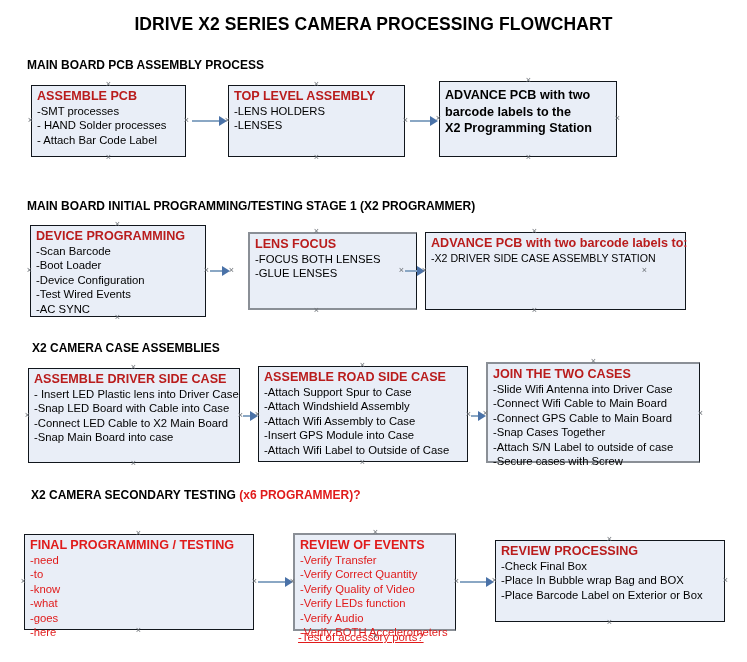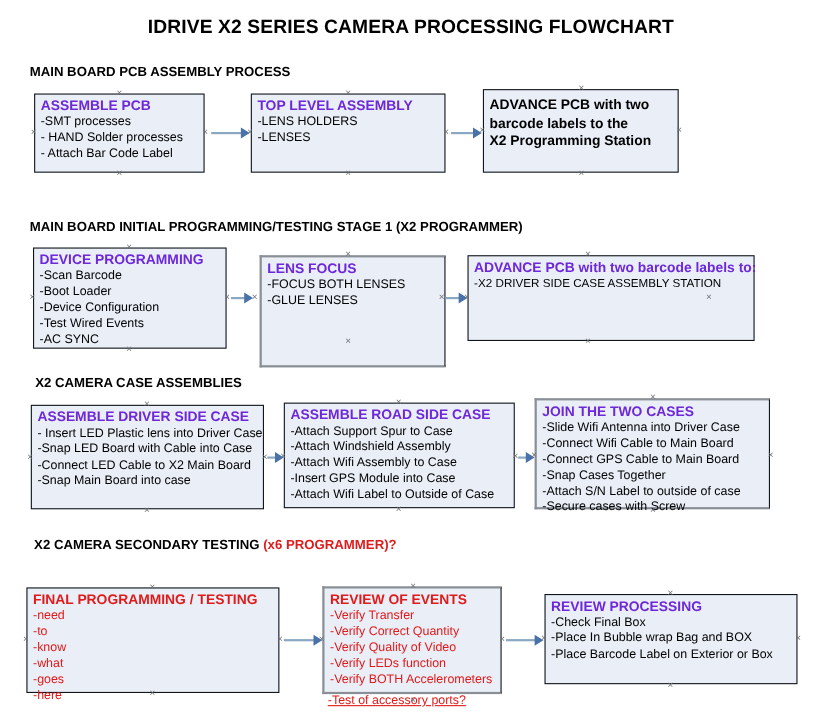--- a/index.html
+++ b/index.html
@@ -53,21 +53,21 @@
     overflow: visible;
   }
   .node.shadow {
     border-left: 2.5px solid #8a8f96;
     border-bottom: 2.5px solid #8a8f96;
     border-top: 2.5px solid #8a8f96;
   }
   .node-title {
     font-size: 12.6px;
     font-weight: bold;
-    color: #6d28d9;
+    color: #b91c1c;
     line-height: 15px;
     white-space: nowrap;
   }
   .node-line {
     font-size: 11.3px;
     color: #000000;
     line-height: 14.4px;
     white-space: nowrap;
   }
   .node.red .node-title { color: #e01b1b; }
@@ -178,21 +178,21 @@
     <div class="node-line">-AC SYNC</div>
   </div>
   <div class="handle" style="left:114px; top:221px;"></div>
   <div class="handle" style="left:114px; top:314px;"></div>
   <div class="handle" style="left:26px; top:267px;"></div>
   <div class="handle" style="left:203px; top:267px;"></div>
 
   <div class="conn" style="left:210px; top:270px; width:14px;"></div>
   <div class="conn-head" style="left:222px; top:266px;"></div>
 
-  <div class="node shadow" style="left:236px; top:232px; width:169px; height:102px;">
+  <div class="node shadow" style="left:248px; top:232px; width:169px; height:78px;">
     <div class="node-title">LENS FOCUS</div>
     <div class="node-line">-FOCUS BOTH LENSES</div>
     <div class="node-line">-GLUE LENSES</div>
   </div>
   <div class="handle" style="left:313px; top:228px;"></div>
   <div class="handle" style="left:313px; top:307px;"></div>
   <div class="handle" style="left:228px; top:267px;"></div>
   <div class="handle" style="left:398px; top:267px;"></div>
 
   <div class="conn" style="left:405px; top:270px; width:14px;"></div>
@@ -276,20 +276,21 @@
 
   <div class="conn" style="left:258px; top:581px; width:30px;"></div>
   <div class="conn-head" style="left:285px; top:577px;"></div>
 
   <div class="node red shadow" style="left:293px; top:533px; width:163px; height:98px;">
     <div class="node-title">REVIEW OF EVENTS</div>
     <div class="node-line">-Verify Transfer</div>
     <div class="node-line">-Verify Correct Quantity</div>
     <div class="node-line">-Verify Quality of Video</div>
     <div class="node-line">-Verify LEDs function</div>
+    <div class="node-line">-Verify Audio</div>
     <div class="node-line">-Verify BOTH Accelerometers</div>
   </div>
   <div class="overflow-line" style="left:298px; top:630px;">-Test of accessory ports?</div>
   <div class="handle" style="left:372px; top:529px;"></div>
   <div class="handle" style="left:372px; top:633px;"></div>
   <div class="handle" style="left:289px; top:578px;"></div>
   <div class="handle" style="left:453px; top:578px;"></div>
 
   <div class="conn" style="left:460px; top:581px; width:28px;"></div>
   <div class="conn-head" style="left:486px; top:577px;"></div>

